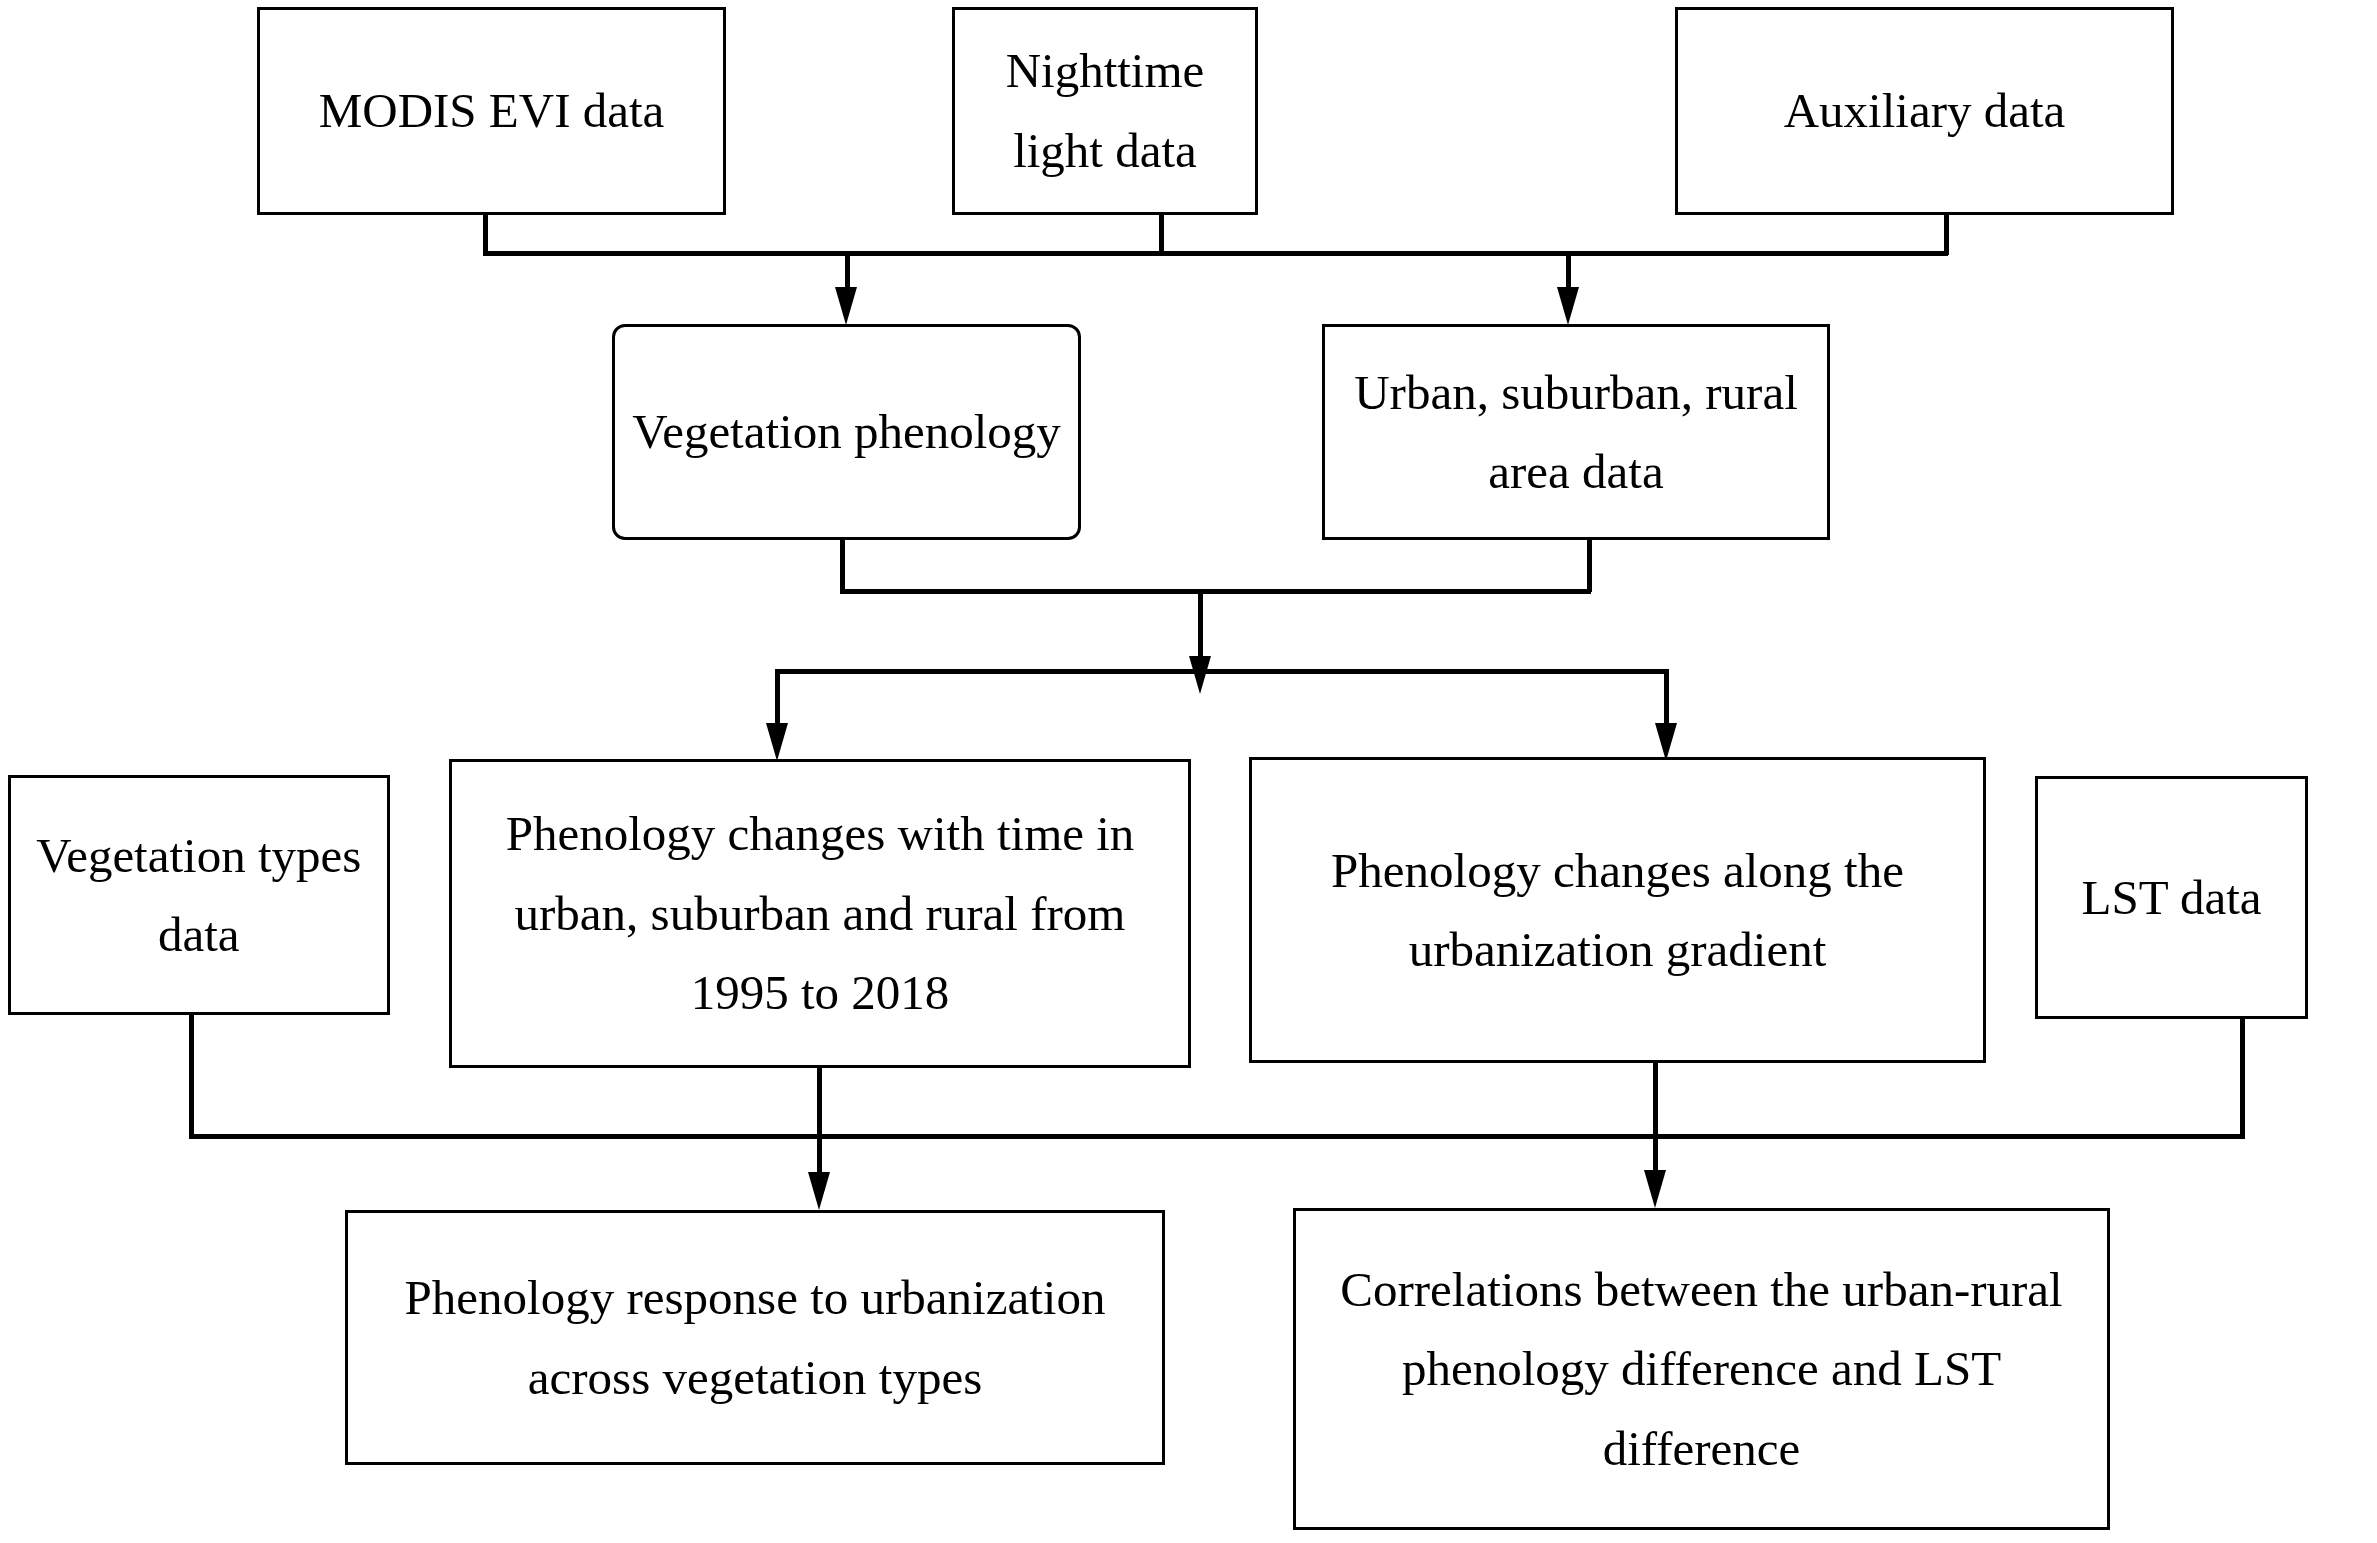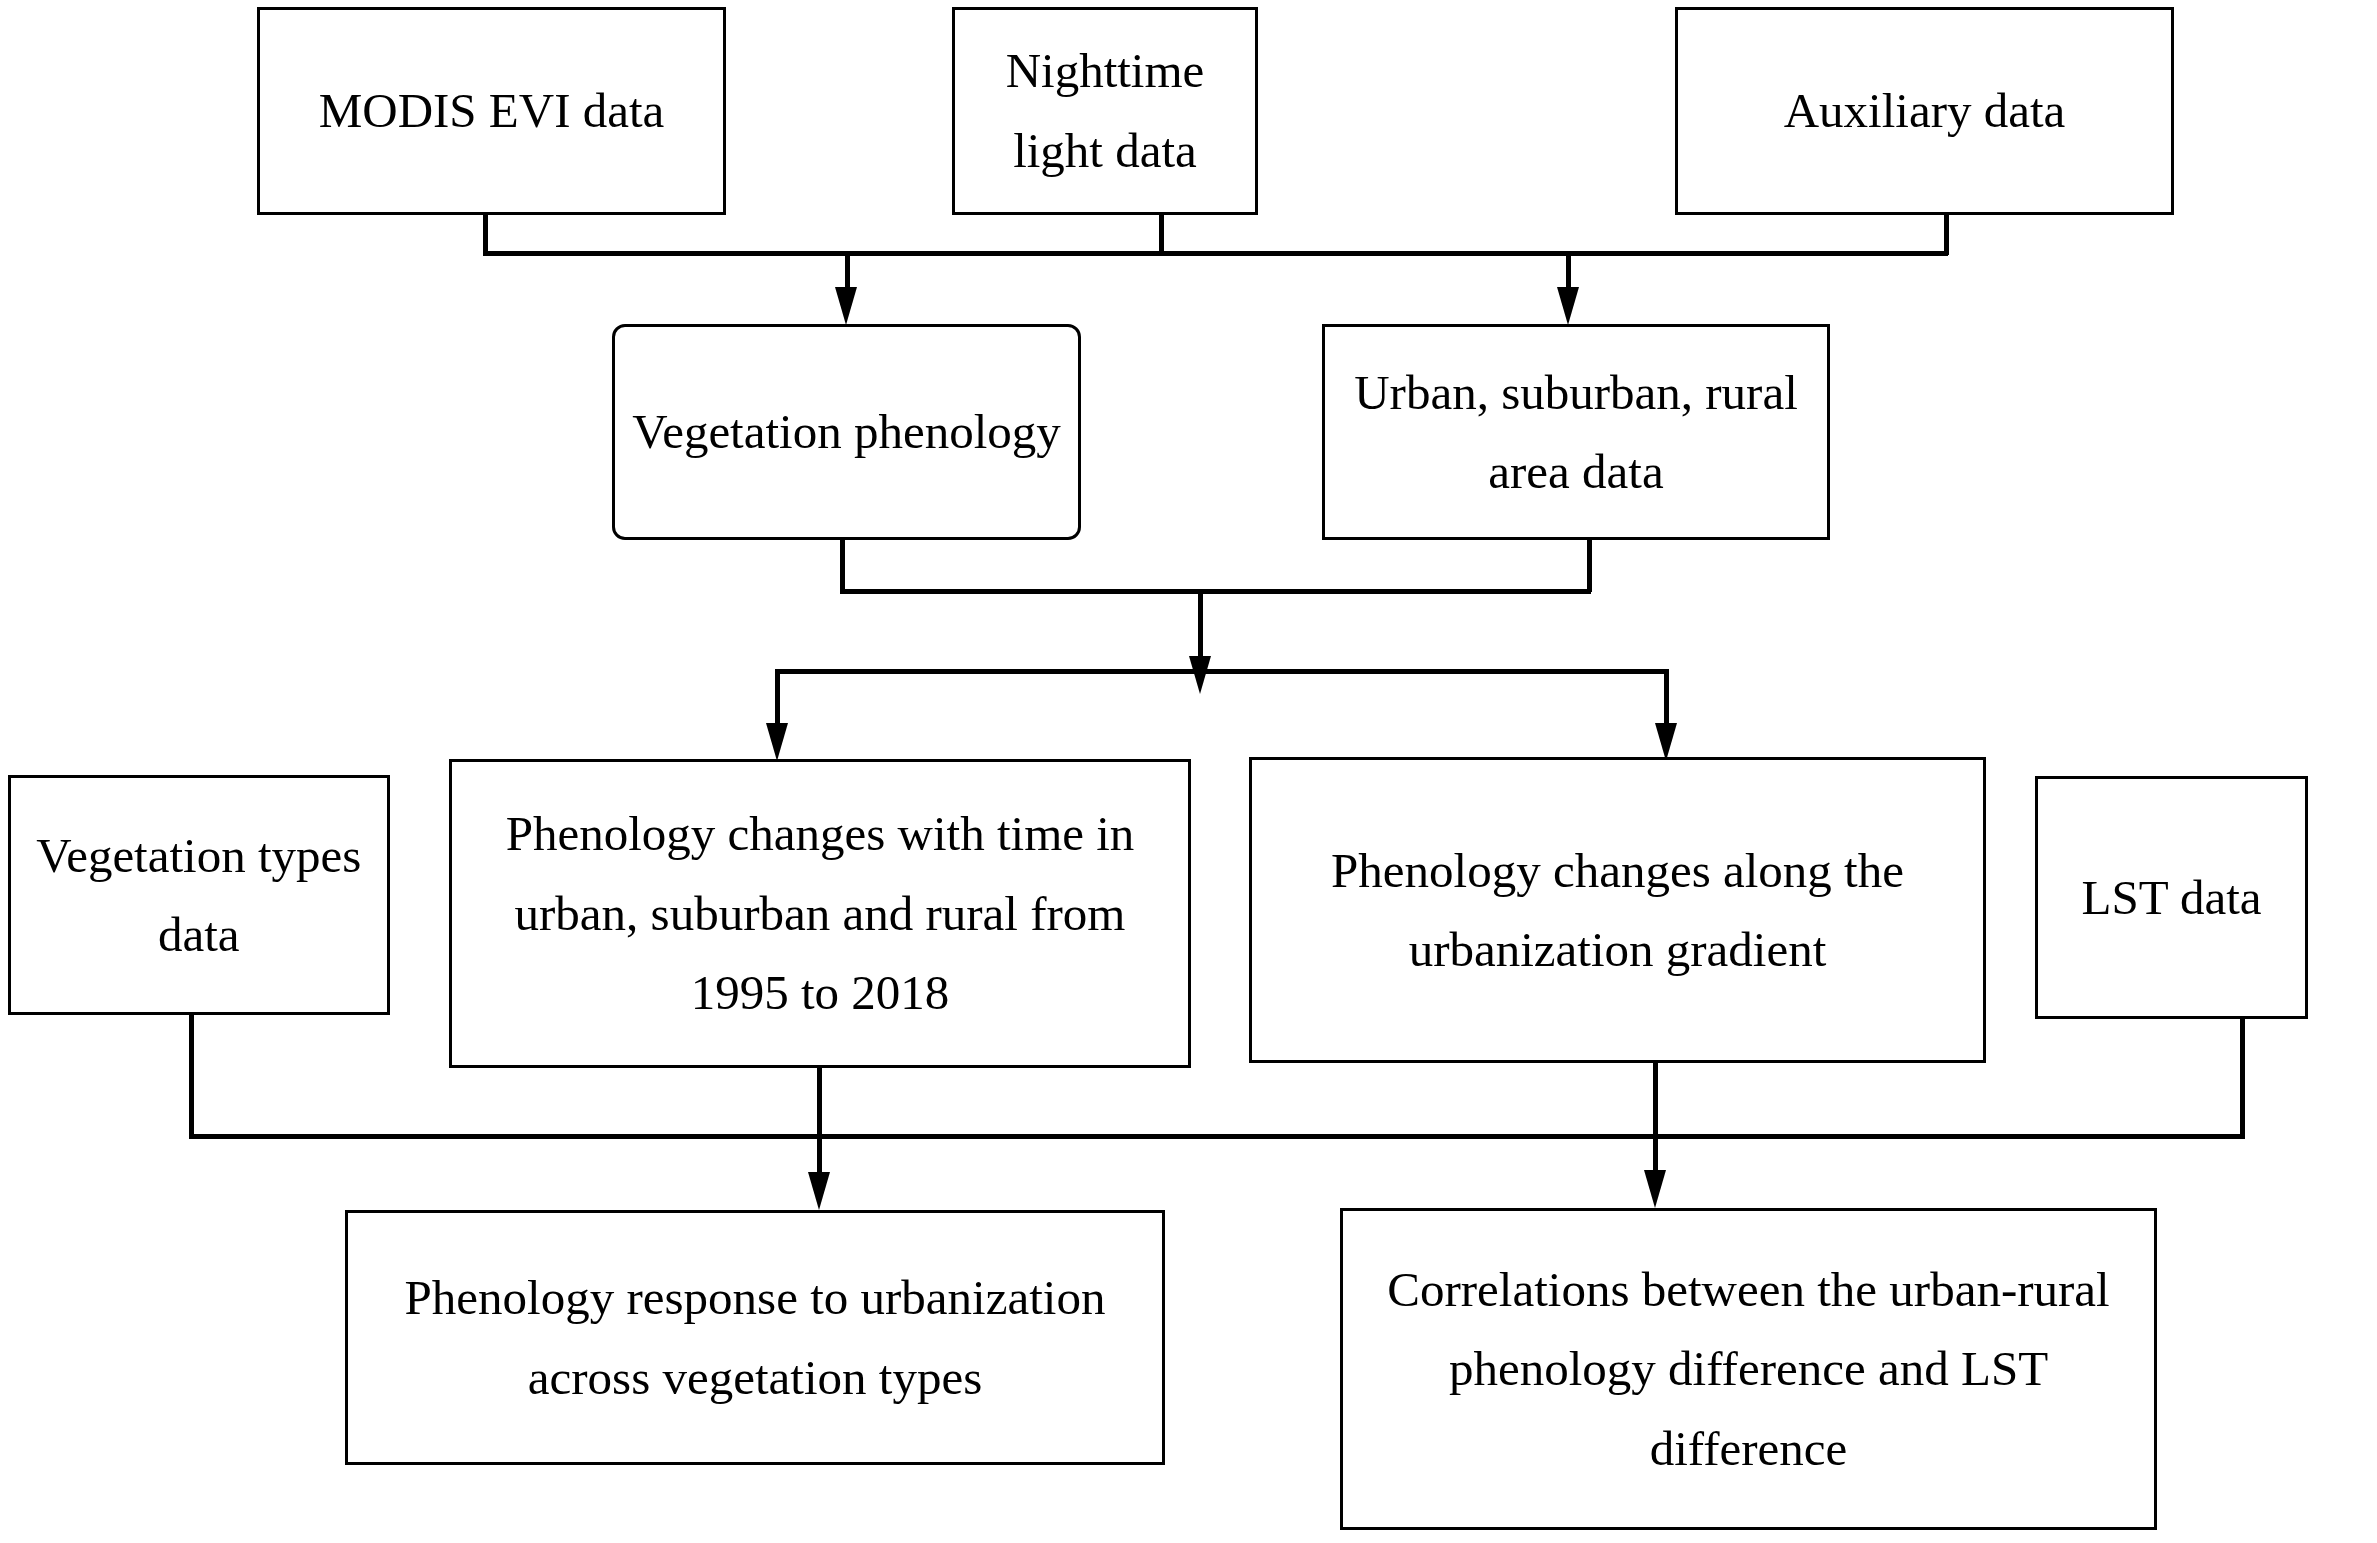--- a/index.html
+++ b/index.html
@@ -93,21 +93,21 @@
   </div>
 
   <div class="node" style="left:2035px; top:776px; width:273px; height:243px;">
     <span class="label">LST data</span>
   </div>
 
   <div class="node" style="left:345px; top:1210px; width:820px; height:255px;">
     <span class="label">Phenology response to urbanization across vegetation types</span>
   </div>
 
-  <div class="node" style="left:1340px; top:1208px; width:817px; height:322px;">
+  <div class="node" style="left:1293px; top:1208px; width:817px; height:322px;">
     <span class="label">Correlations between the urban-rural phenology difference and LST difference</span>
   </div>
 
   <div class="vline" style="left:483px; top:215px; height:40px;"></div>
   <div class="vline" style="left:1159px; top:215px; height:40px;"></div>
   <div class="vline" style="left:1944px; top:215px; height:40px;"></div>
 
   <div class="hline" style="left:483px; top:251px; width:1465px;"></div>
 
   <div class="vline" style="left:845px; top:251px; height:36px;"></div>

